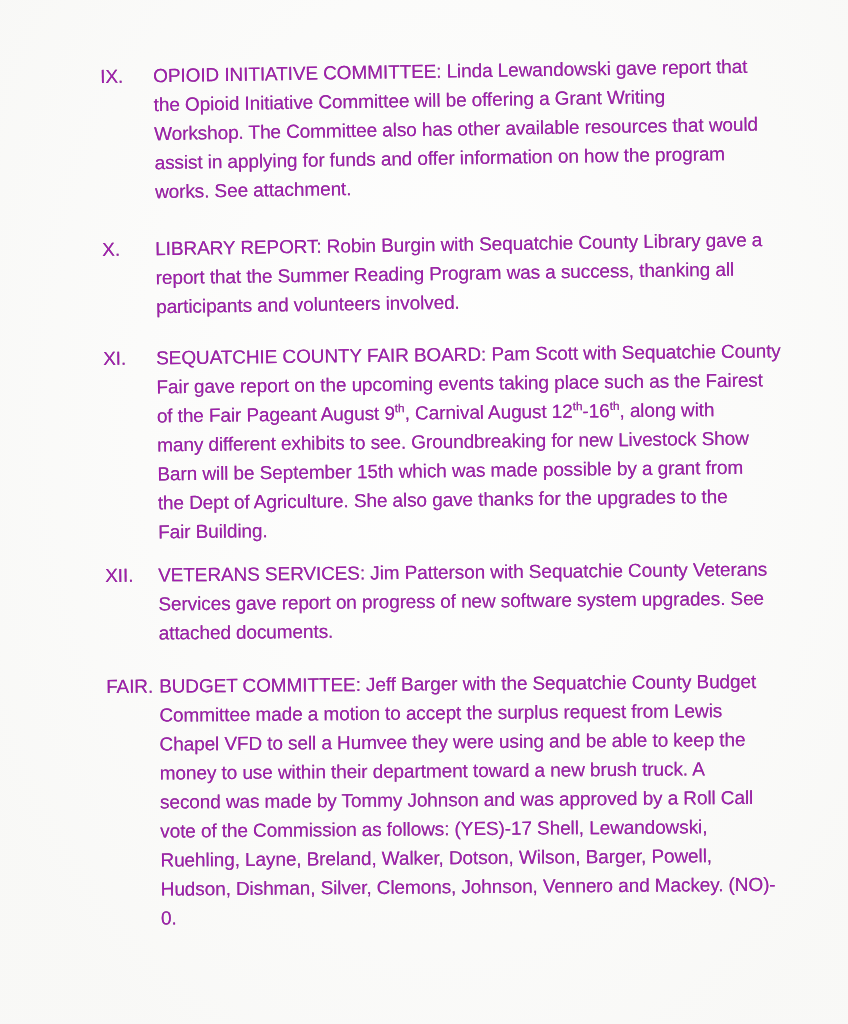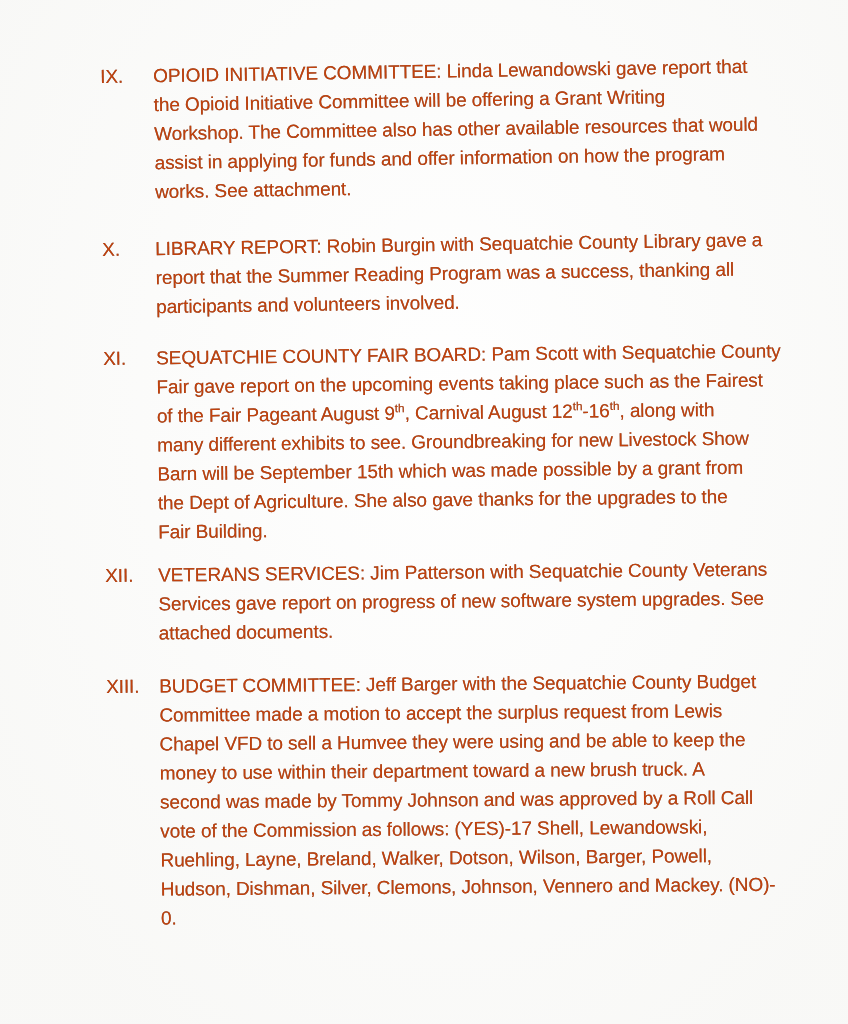--- a/index.html
+++ b/index.html
@@ -16,21 +16,21 @@
     font-family: "Liberation Sans", "DejaVu Sans", sans-serif;
   }
   .page {
     position: relative;
     width: 848px;
     height: 1024px;
     box-sizing: border-box;
     padding: 62px 60px 0 100px;
   }
   .doc {
-    color: #c2410c;
+    color: #a21caf;
     font-size: 19px;
     line-height: 29px;
     letter-spacing: -0.1px;
     
     text-shadow: 0 0 0.6px rgba(45,45,45,0.65);
   }
   .section {
     display: flex;
     align-items: flex-start;
     transform-origin: 0 0;
@@ -100,21 +100,21 @@
   <div class="section">
     <div class="numeral">XII.</div>
     <div class="body">
           <div class="line">VETERANS SERVICES: Jim Patterson with Sequatchie County Veterans</div>
           <div class="line">Services gave report on progress of new software system upgrades. See</div>
           <div class="line">attached documents.</div>
         </div>
   </div>
 
   <div class="section">
-    <div class="numeral">XIII.</div>
+    <div class="numeral">FAIR.</div>
     <div class="body">
           <div class="line">BUDGET COMMITTEE: Jeff Barger with the Sequatchie County Budget</div>
           <div class="line">Committee made a motion to accept the surplus request from Lewis</div>
           <div class="line">Chapel VFD to sell a Humvee they were using and be able to keep the</div>
           <div class="line">money to use within their department toward a new brush truck. A</div>
           <div class="line">second was made by Tommy Johnson and was approved by a Roll Call</div>
           <div class="line">vote of the Commission as follows: (YES)-17 Shell, Lewandowski,</div>
           <div class="line">Ruehling, Layne, Breland, Walker, Dotson, Wilson, Barger, Powell,</div>
           <div class="line">Hudson, Dishman, Silver, Clemons, Johnson, Vennero and Mackey. (NO)-</div>
           <div class="line">0.</div>

